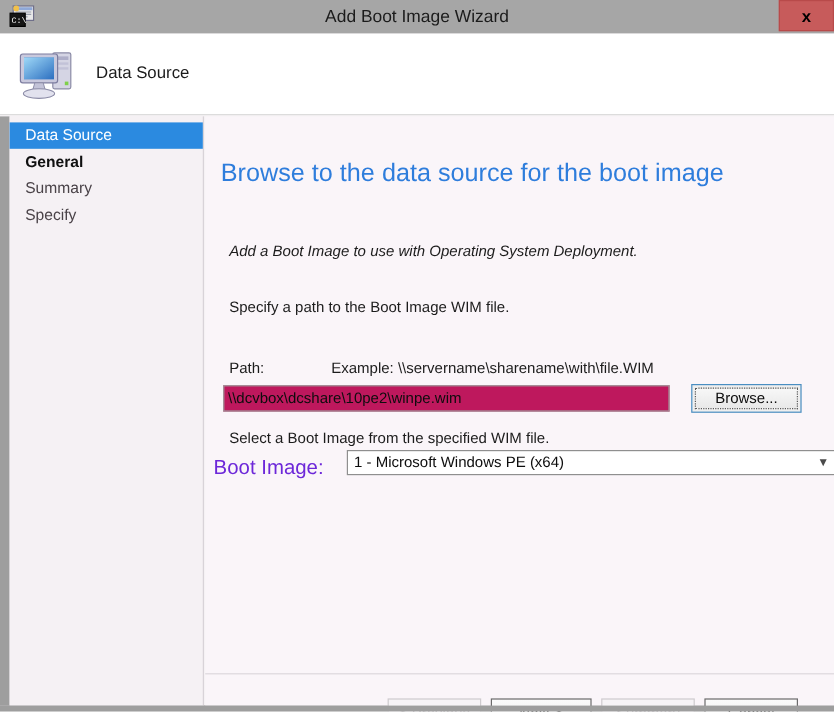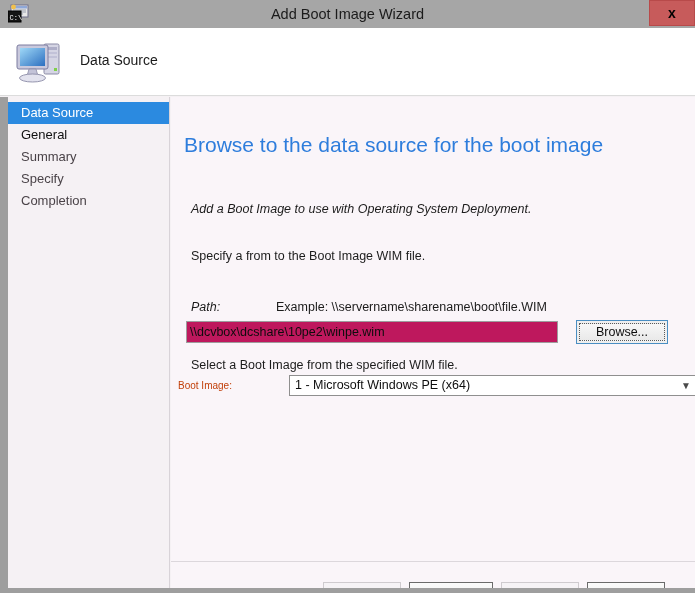--- a/index.html
+++ b/index.html
@@ -119,21 +119,21 @@
     white-space: nowrap;
     cursor: default;
   }
   .nav-item.selected {
     background: #2b8ae0;
     color: #ffffff;
     margin-right: 0px;
   }
   .nav-item.strong {
     color: #101010;
-    font-weight: normal;
+    font-weight: bold;
     padding-left: 13px;
   }
   #nav-list { padding-top: 5px; }
 
   
   #main {
     position: absolute;
     left: 171px; top: 69px;
     width: 524px;
     height: 491px;
@@ -162,21 +162,20 @@
     color: #1c1c1c;
     white-space: nowrap;
   }
 
   
   #path-label {
     position: absolute;
     left: 20px; top: 203px;
     font-size: 12.5px;
     color: #1c1c1c;
-    font-style: italic;
   }
   #path-example {
     position: absolute;
     left: 105px; top: 203px;
     font-size: 12.5px;
     color: #1c1c1c;
     white-space: nowrap;
   }
   #path-input {
     position: absolute;
@@ -221,22 +220,22 @@
   #select-note {
     position: absolute;
     left: 20px; top: 261px;
     font-size: 12.5px;
     color: #1c1c1c;
     white-space: nowrap;
   }
   #boot-label {
     position: absolute;
     left: 7px; top: 283px;
-    font-size: 10px;
-    color: #c2410c;
+    font-size: 17px;
+    color: #6d28d9;
   }
   #boot-select {
     position: absolute;
     left: 118px; top: 278px;
     width: 410px;
     height: 21px;
     border: 1px solid #8f8f8f;
     background: #ffffff;
     box-sizing: border-box;
   }
@@ -371,34 +370,31 @@
         </div>
         <div class="nav-item strong">
           <span>General</span>
         </div>
         <div class="nav-item">
           <span>Summary</span>
         </div>
         <div class="nav-item">
           <span>Specify</span>
         </div>
-        <div class="nav-item">
-          <span>Completion</span>
-        </div>
       </div>
     </div>
 
     <div id="main">
 
       <div id="page-heading">Browse to the data source for the boot image</div>
       <div id="intro-line-1">Add a Boot Image to use with Operating System Deployment.</div>
-      <div id="intro-line-2">Specify a from to the Boot Image WIM file.</div>
+      <div id="intro-line-2">Specify a path to the Boot Image WIM file.</div>
 
       <div id="path-label">Path:</div>
-      <div id="path-example">Example: \\servername\sharename\boot\file.WIM</div>
+      <div id="path-example">Example: \\servername\sharename\with\file.WIM</div>
 
       <input id="path-input" type="text" value="\\dcvbox\dcshare\10pe2\winpe.wim" style="">
 
       <div id="select-note">Select a Boot Image from the specified WIM file.</div>
 
       <div id="browse-button">
         <div id="browse-inner">Browse...</div>
       </div>
       <div id="boot-label">Boot Image:</div>
 

